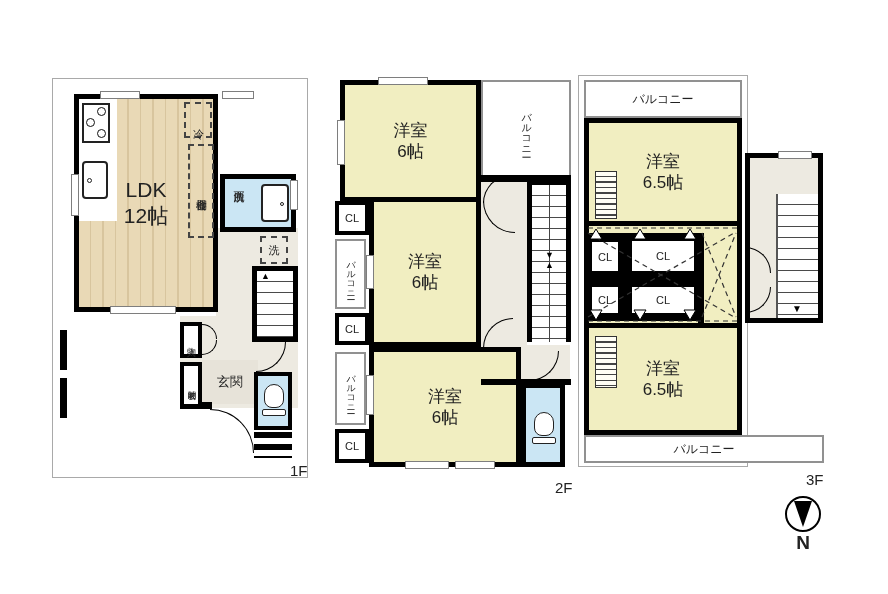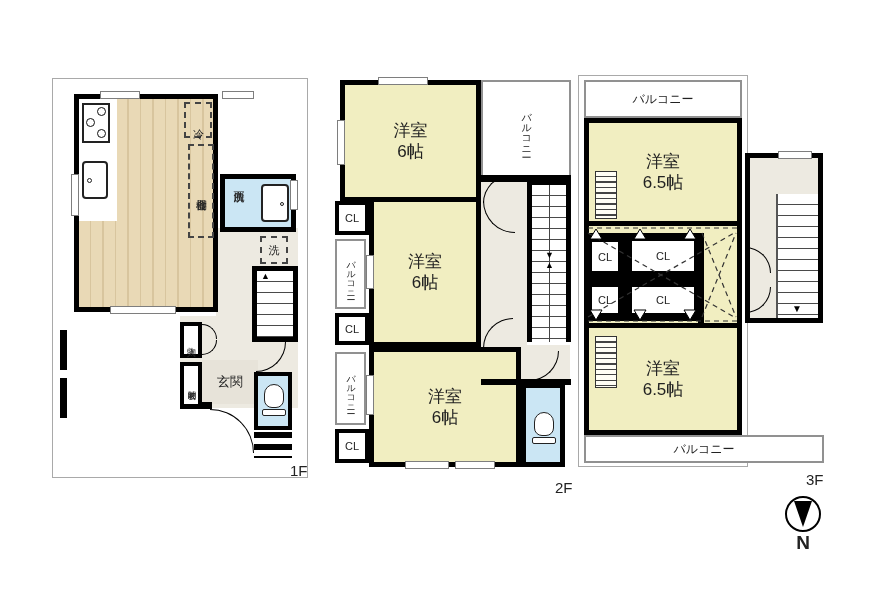--- a/index.html
+++ b/index.html
@@ -51,20 +51,24 @@
 <div class="canvas">
 
   <div class="floor" style="left:52px;top:78px;width:256px;height:400px;">
     <div class="frame" style="left:0;top:0;width:256px;height:400px;"></div>
 
     <div class="hall" style="left:164px;top:150px;width:82px;height:140px;"></div>
     <div class="hall" style="left:128px;top:238px;width:118px;height:92px;"></div>
     <div class="abs white" style="left:128px;top:331px;width:74px;height:54px;"></div>
 
     <div class="room wood" style="left:22px;top:16px;width:144px;height:218px;">
+      <div class="rlabel" style="font-size:21px;">
+        <span>LDK</span>
+        <span>12帖</span>
+      </div>
       <div class="abs white" style="left:0;top:0;width:38px;height:122px;">
         <div class="fixture" style="left:3px;top:4px;width:28px;height:40px;">
           <div class="burner" style="right:2px;top:2px;"></div>
           <div class="burner" style="left:2px;top:13px;"></div>
           <div class="burner" style="right:2px;bottom:3px;"></div>
         </div>
         <div class="fixture" style="left:3px;top:62px;width:26px;height:38px;border-radius:4px;">
           <div class="abs" style="left:3px;top:15px;width:5px;height:5px;border:1px solid #222;border-radius:50%;"></div>
         </div>
       </div>

